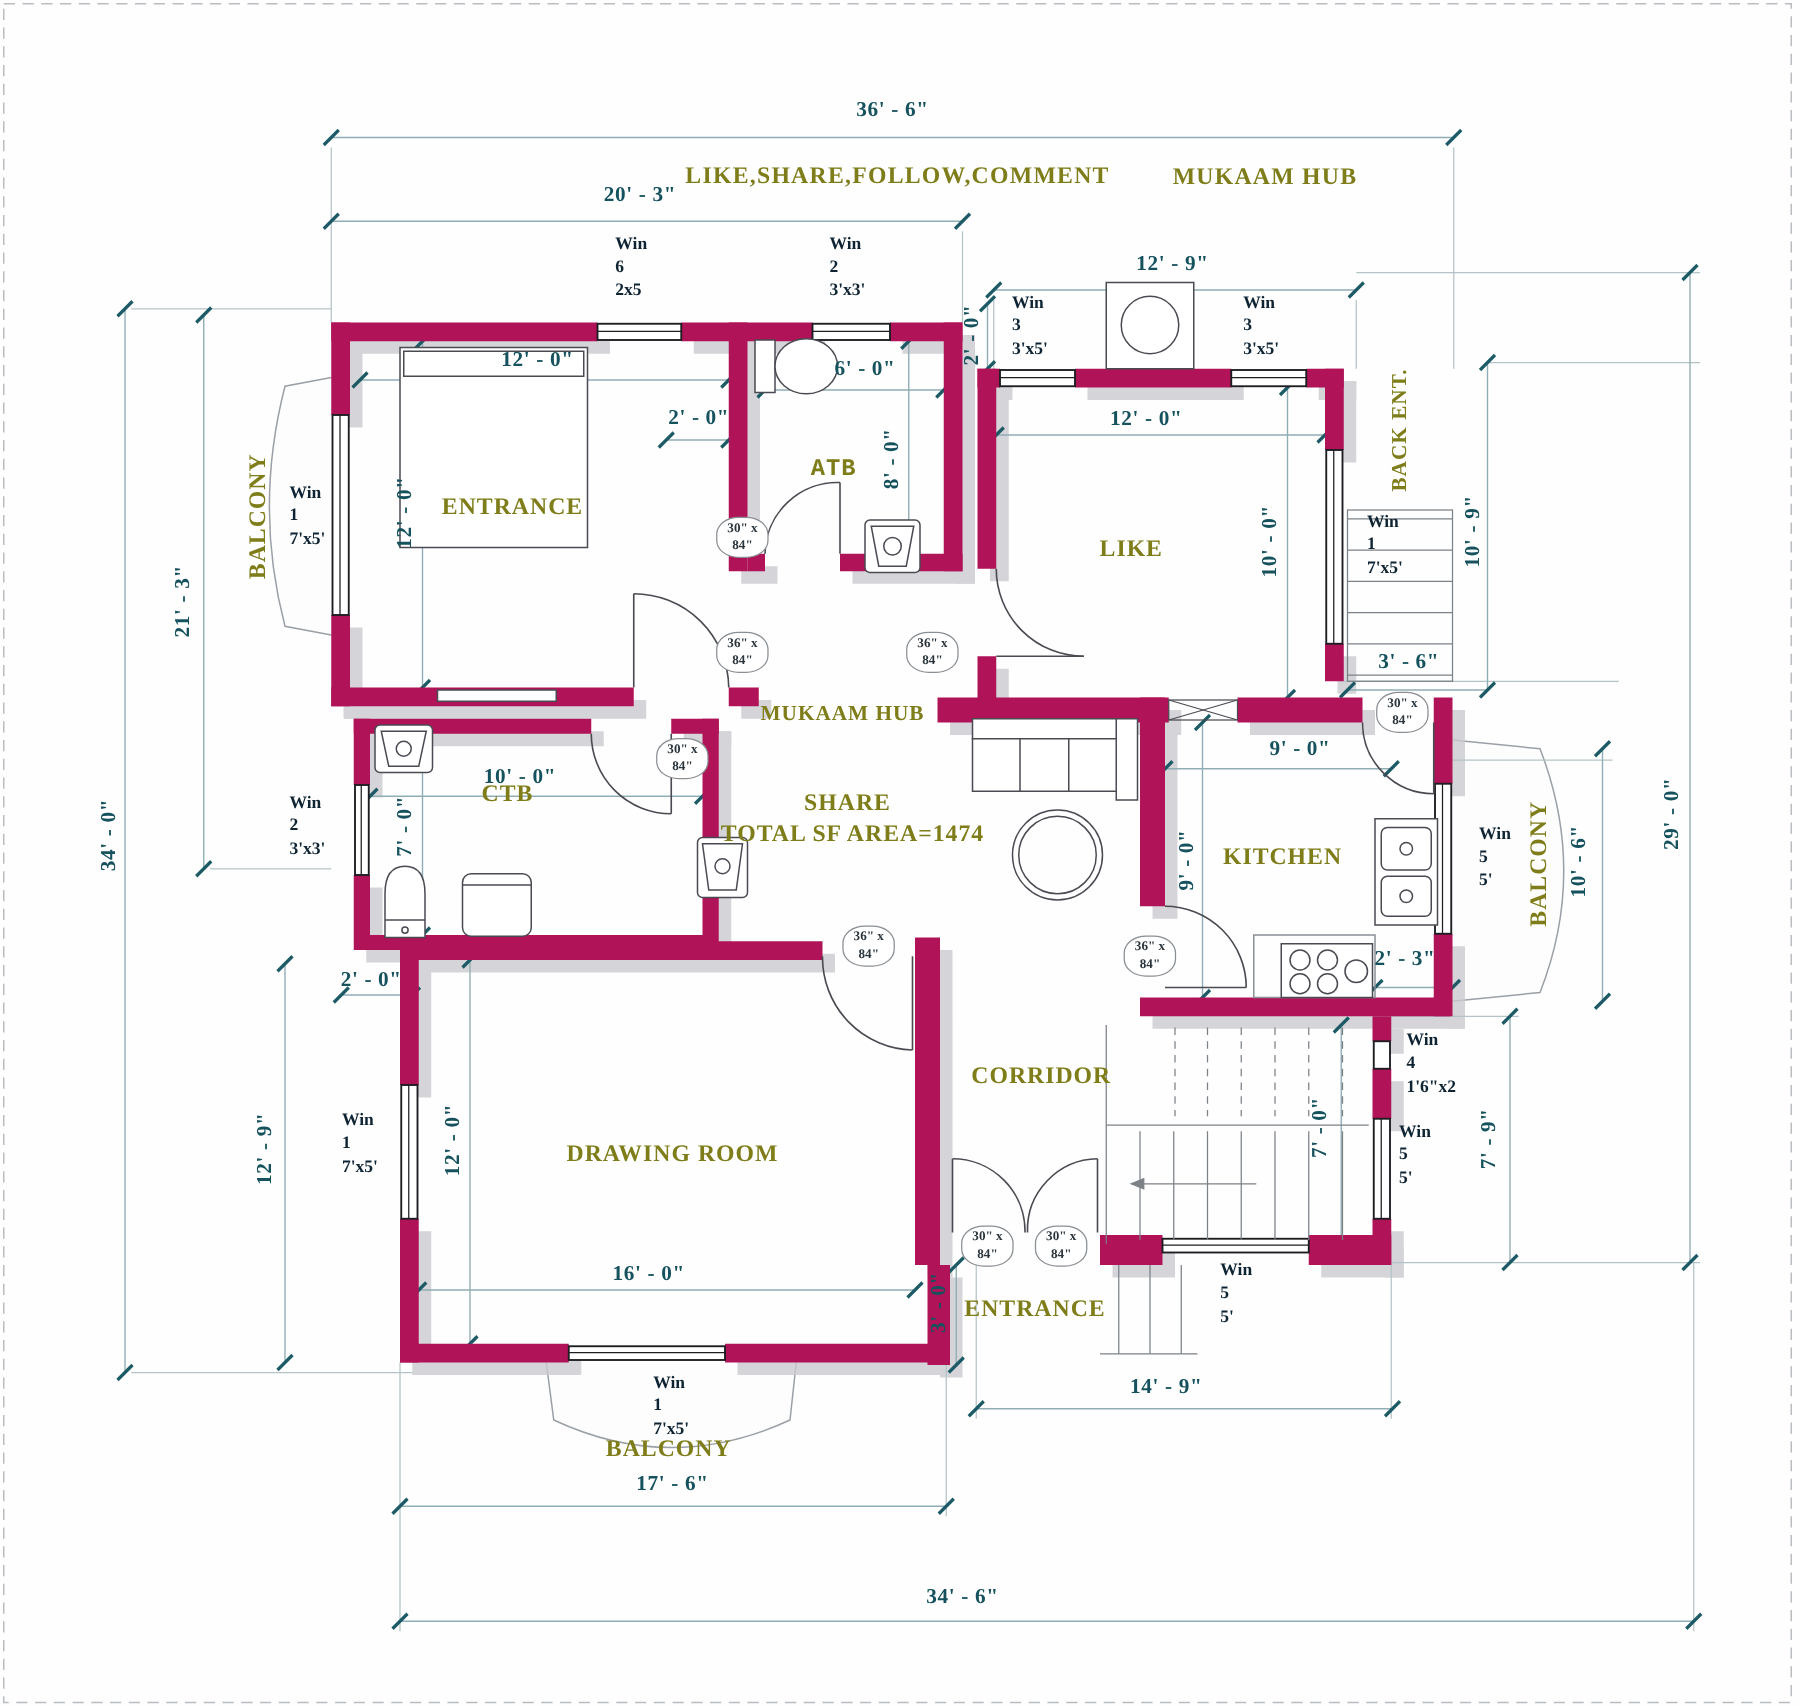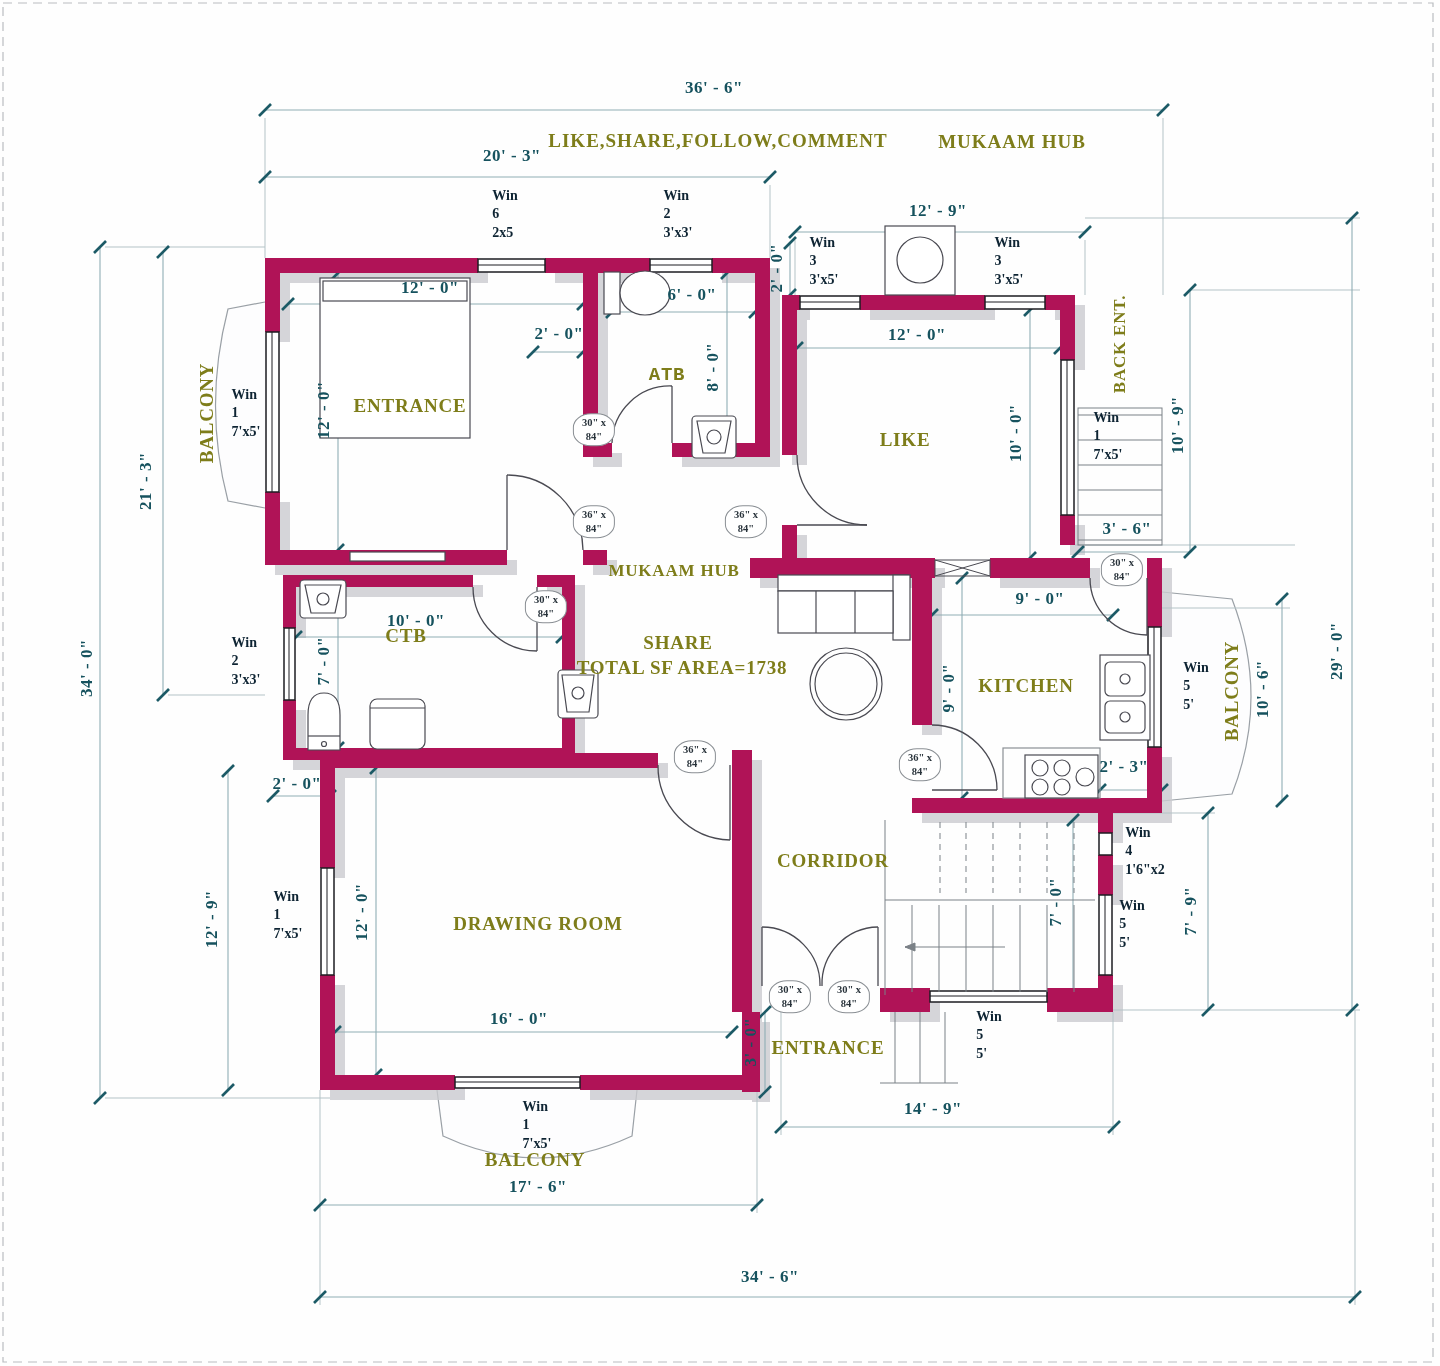--- a/index.html
+++ b/index.html
@@ -353,21 +353,21 @@
 <div class="lbl banner" style="left:1012px;top:142px;">MUKAAM HUB</div>
 
 <div class="lbl room v" style="left:207px;top:413px;">BALCONY</div>
 <div class="lbl room" style="left:410px;top:406px;">ENTRANCE</div>
 <div class="lbl room" style="left:667px;top:375px;font-family:Liberation Mono, monospace;">ATB</div>
 <div class="lbl room" style="left:905px;top:440px;">LIKE</div>
 <div class="lbl room v sm" style="left:1120px;top:344px;">BACK ENT.</div>
 <div class="lbl room sm" style="left:674px;top:571px;">MUKAAM HUB</div>
 <div class="lbl room" style="left:406px;top:636px;">CTB</div>
 <div class="lbl room" style="left:678px;top:643px;">SHARE</div>
-<div class="lbl room" style="left:682px;top:668px;">TOTAL SF AREA=1738</div>
+<div class="lbl room" style="left:682px;top:668px;">TOTAL SF AREA=1474</div>
 <div class="lbl room" style="left:1026px;top:686px;text-align:right;">KITCHEN</div>
 <div class="lbl room v" style="left:1232px;top:691px;">BALCONY</div>
 <div class="lbl room" style="left:538px;top:924px;">DRAWING ROOM</div>
 <div class="lbl room" style="left:833px;top:861px;">CORRIDOR</div>
 <div class="lbl room" style="left:828px;top:1048px;">ENTRANCE</div>
 <div class="lbl room" style="left:535px;top:1160px;">BALCONY</div>
 
 <div class="lbl win" style="left:505px;top:215px;">
   <div>Win</div>
       <div>6</div>

